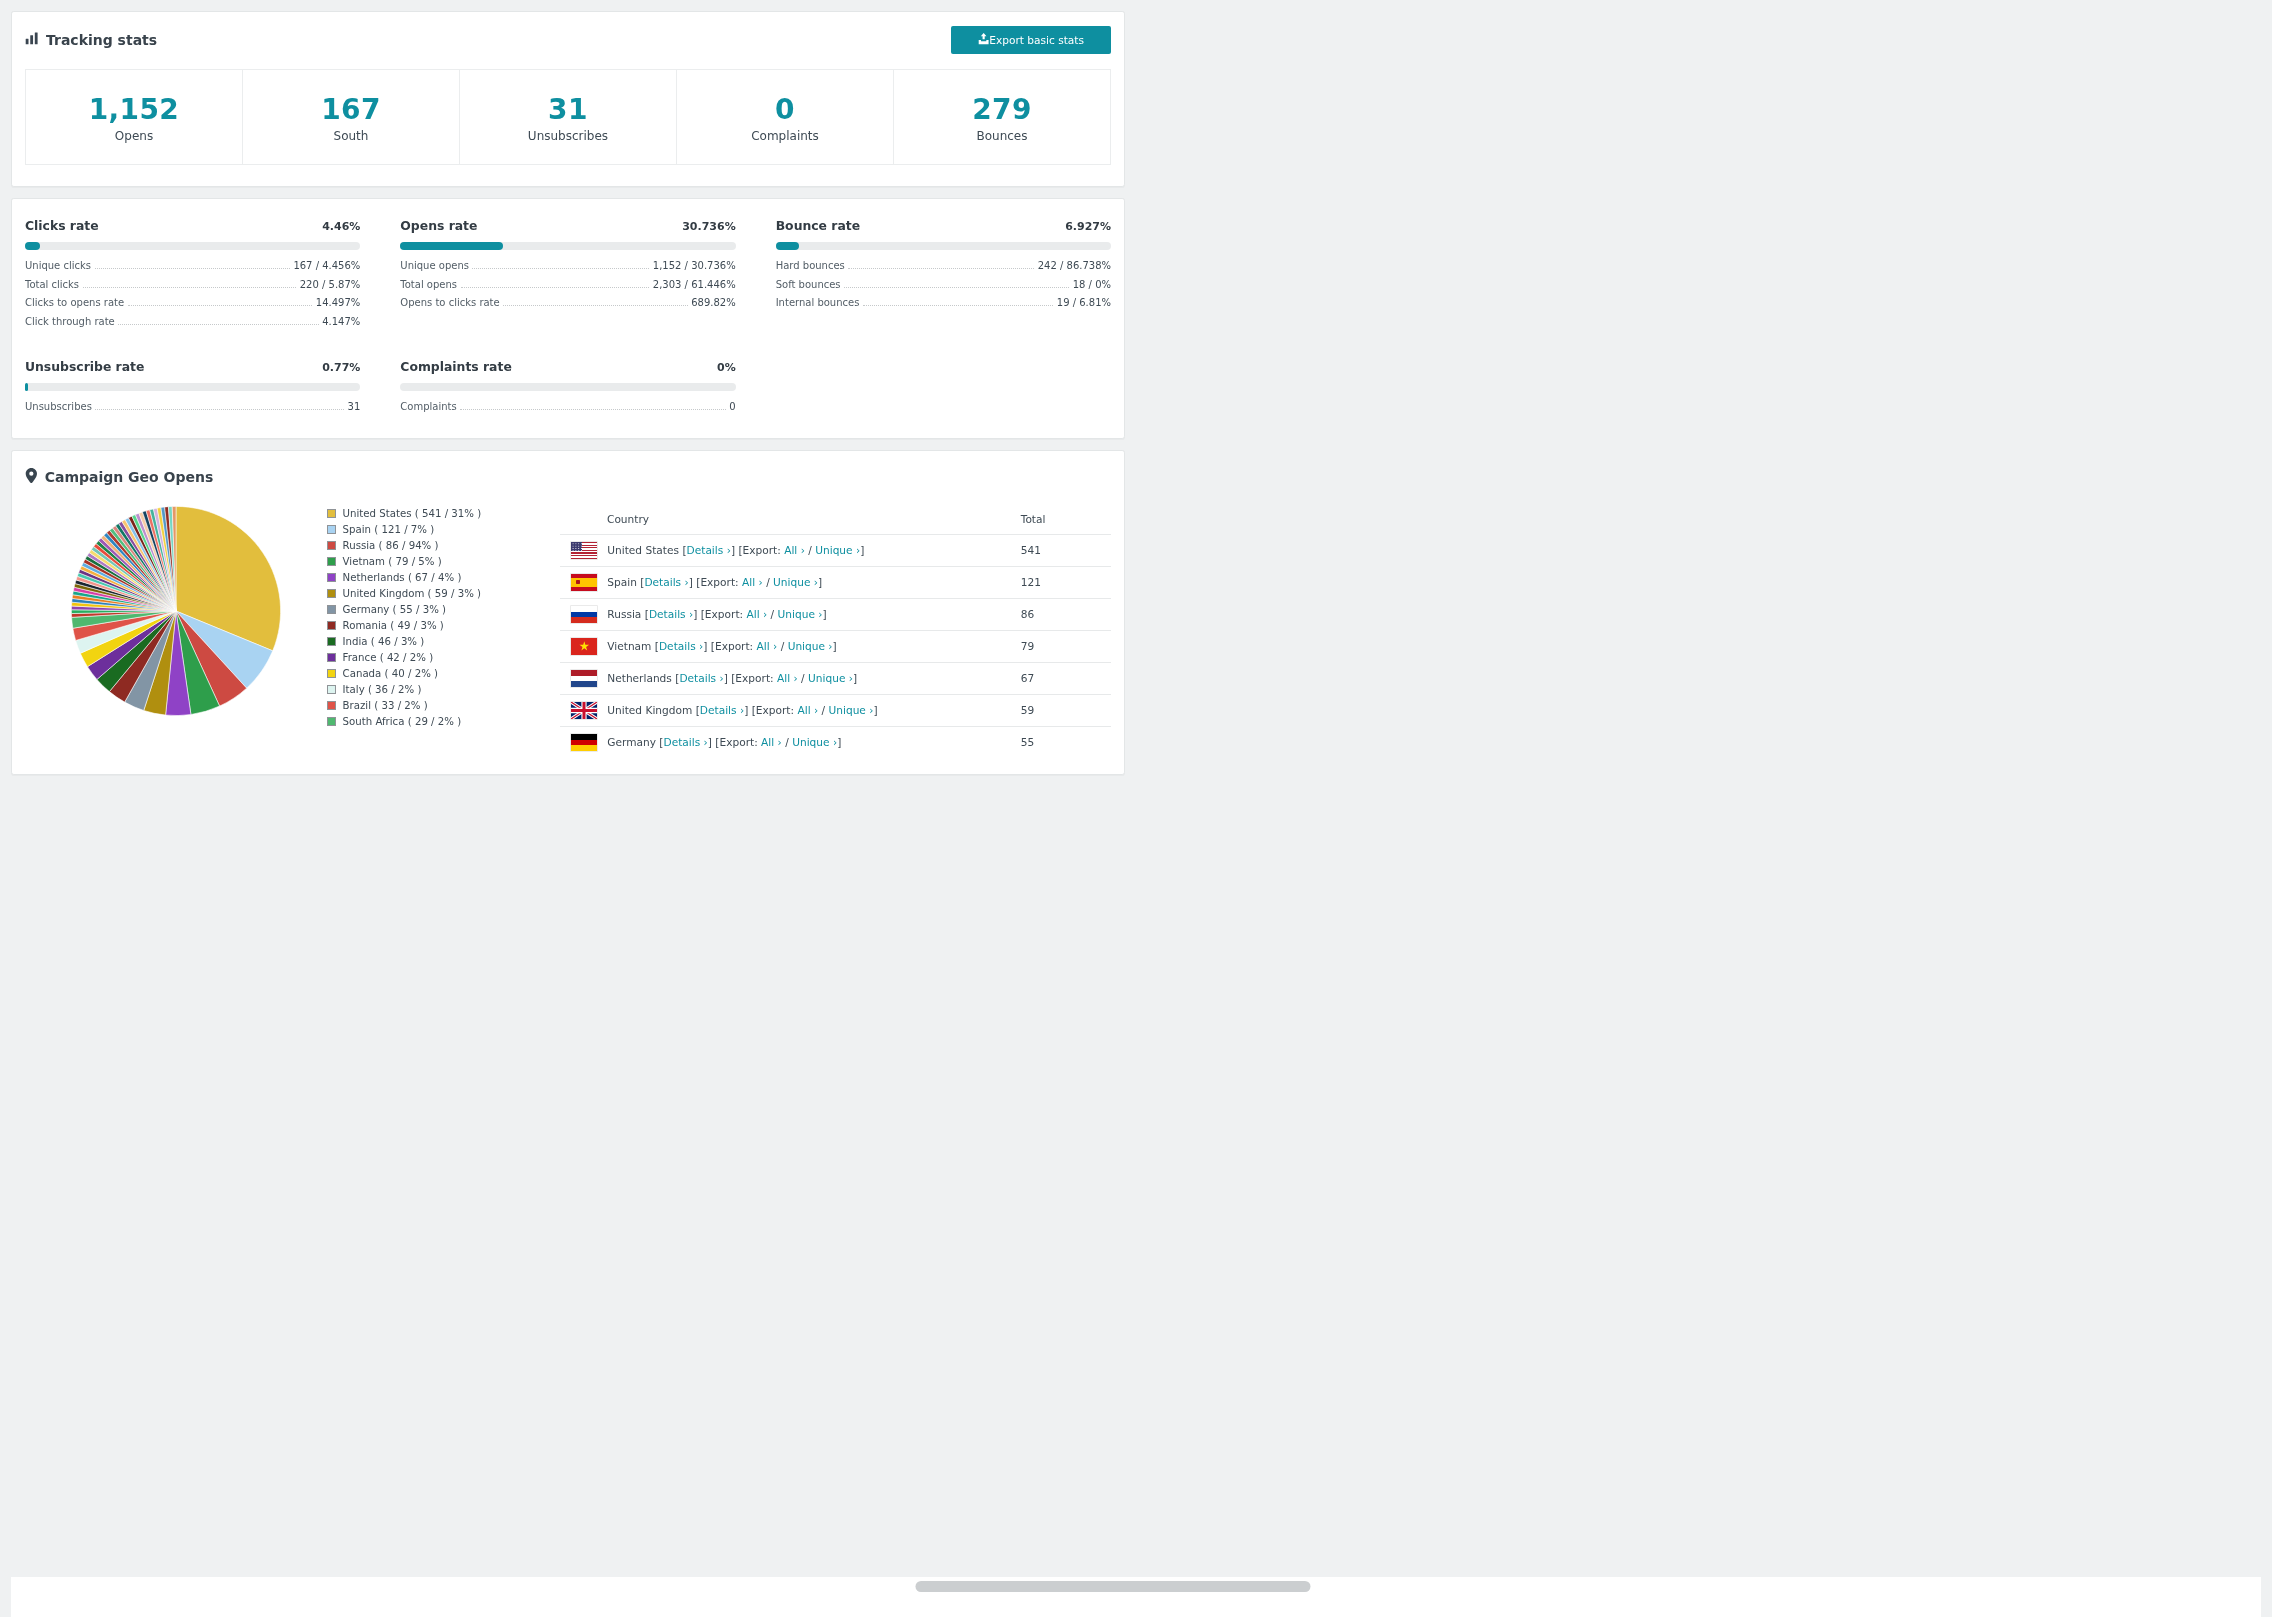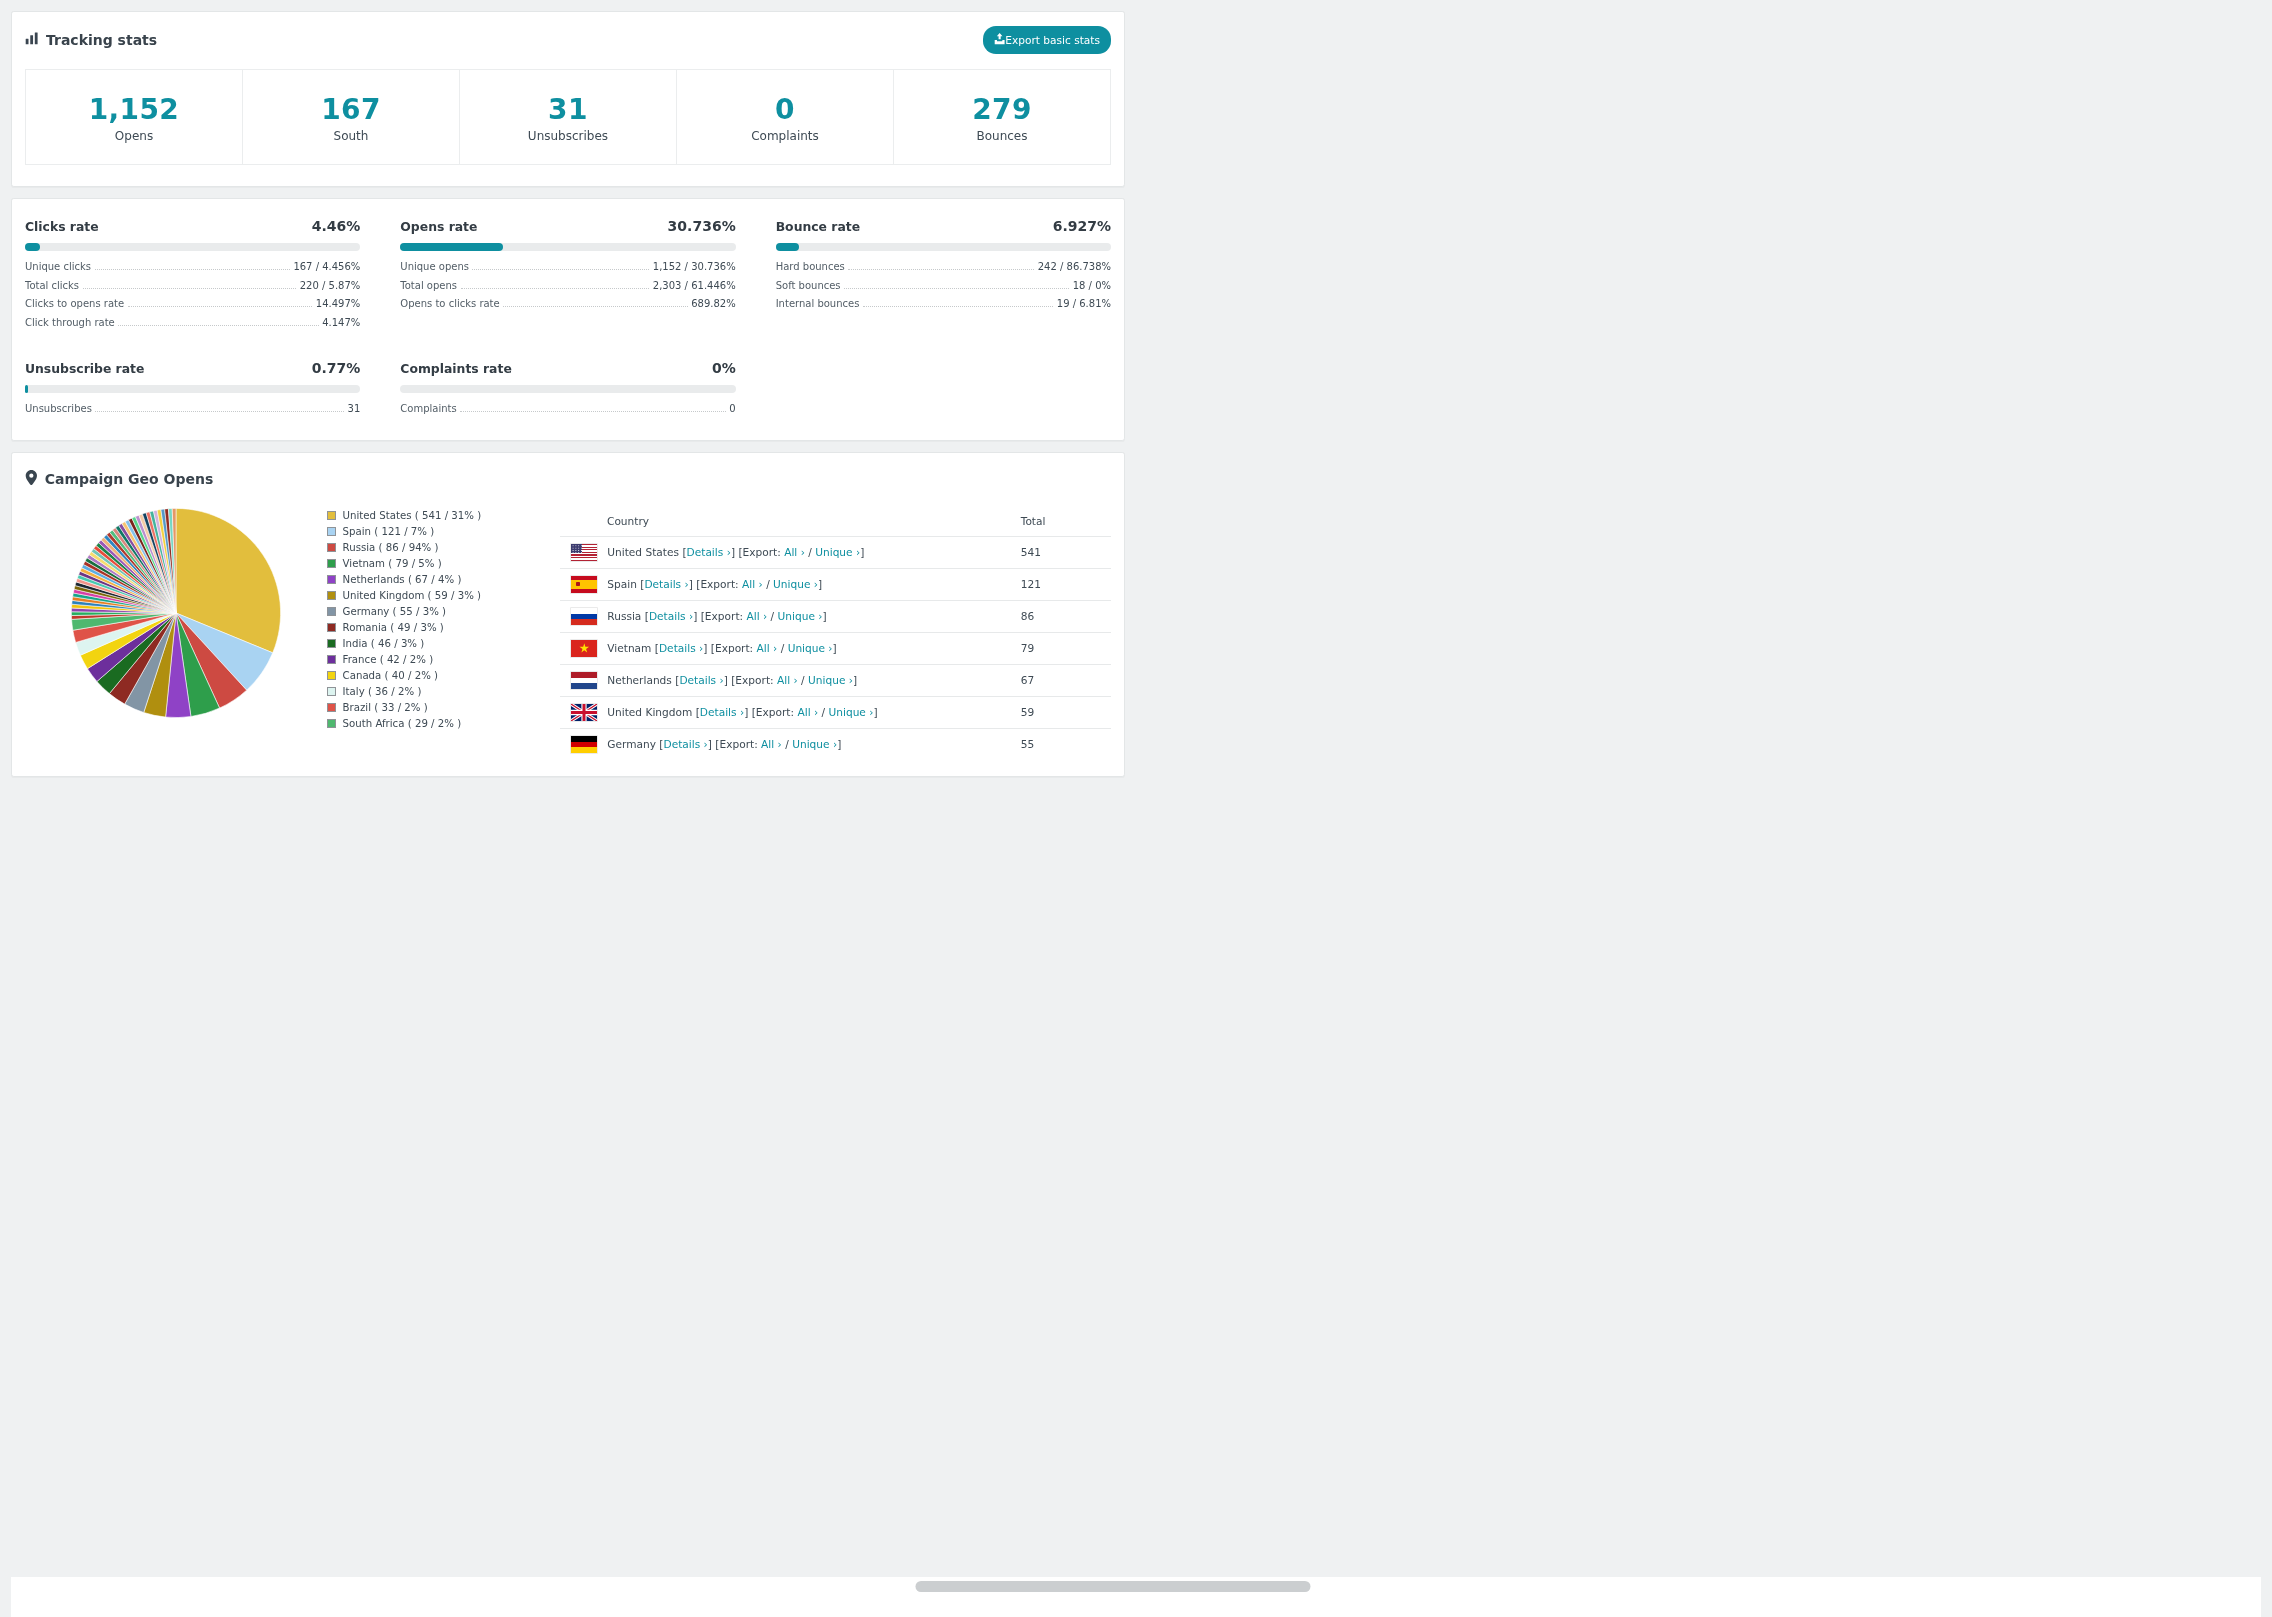--- a/index.html
+++ b/index.html
@@ -17,34 +17,34 @@
     margin: 11.3px 11.3px 0;
     box-shadow: 0 0.7px 0.7px rgba(0,0,0,.03);
   }
   
   .card1 { padding: 14px 12.7px 21px; }
   .card-head { display: flex; align-items: center; justify-content: space-between; }
   .head-left { display: flex; align-items: center; gap: 7px; font-weight: bold; }
   .card-title { font-size: 14px; color: #39434C; }
   .btn-export {
     display: flex; align-items: center; gap: 0;
-    background: #0E8FA0; color: #fff; border: none; border-radius: 13px;
-    font-size: 10.6px; padding: 7px 11px; cursor: pointer;
+    background: #0E8FA0; color: #fff; border: none; border-radius: 2px;
+    font-size: 10.6px; padding: 7px 27px; cursor: pointer;
     font-family: inherit;
   }
   .stats-box { display: flex; border: 0.7px solid #EBEDEE; margin-top: 15.5px; }
   .stat-cell { flex: 1; text-align: center; padding: 22.6px 0 21px; }
   .stat-cell + .stat-cell { border-left: 0.7px solid #EBEDEE; }
   .stat-value { font-size: 28px; font-weight: bold; color: #0E8FA0; letter-spacing: 0.4px; }
   .stat-label { font-size: 12px; color: #3E4A54; margin-top: 3.5px; }
   
   .card2 { padding: 18.4px 12.7px 25.4px; display: grid; grid-template-columns: 1fr 1fr 1fr; column-gap: 40px; row-gap: 32px; }
   .rate-head { display: flex; justify-content: space-between; align-items: baseline; }
   .rate-title { font-size: 12.4px; font-weight: bold; color: #333C44; }
-  .rate-percent { font-size: 14px; font-weight: bold; color: #333C44; }
+  .rate-percent { font-size: 11px; font-weight: bold; color: #333C44; }
   .rate-bar { height: 7.8px; background: #E9EBEC; border-radius: 4.2px; margin: 9.2px 0 10px; }
   .rate-fill { height: 100%; background: #0E8FA0; border-radius: 4.2px; }
   .rate-row { display: flex; align-items: flex-end; margin-top: 7.8px; font-size: 10px; }
   .rate-row .lbl { color: #525D66; white-space: nowrap; }
   .rate-row .leader { flex: 1; border-bottom: 0.7px dotted #C6C9CB; margin: 0 3.5px 2.1px; }
   .rate-row .val { color: #3E4A54; white-space: nowrap; }
   
   .card3 { padding: 17px 12.7px 0; min-height: 325px; }
   .geo-content { display: flex; align-items: flex-start; margin-top: 18.4px; }
   .pie-wrap { width: 212px; flex: none; margin-left: 45px; }

